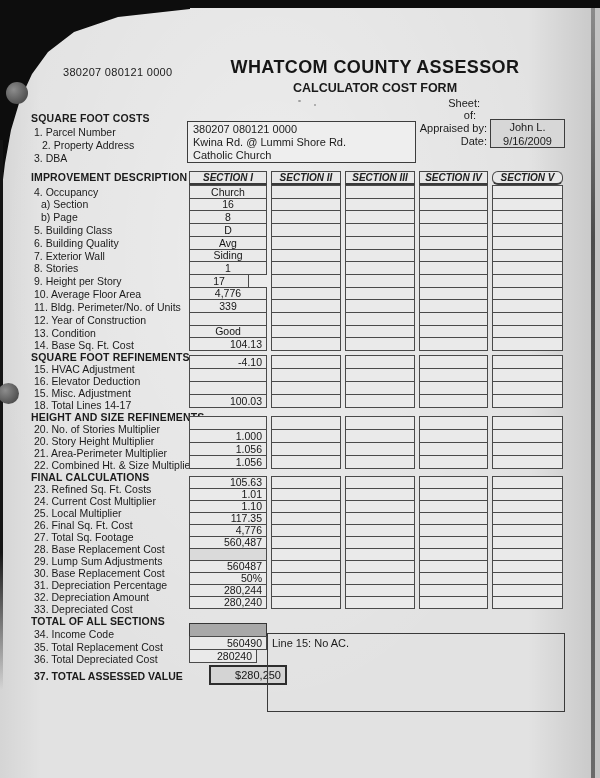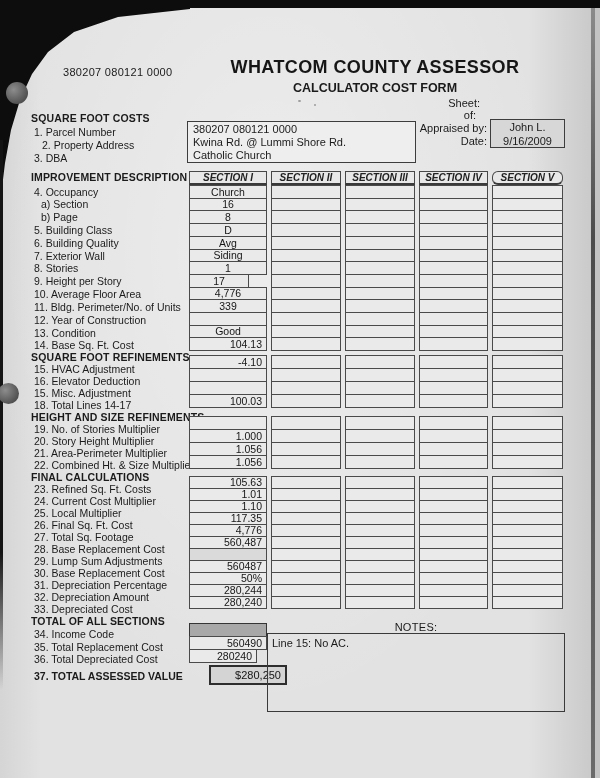--- a/index.html
+++ b/index.html
@@ -112,21 +112,21 @@
       <div class="lbl item" style="left: 34px; top: 301px;">11. Bldg. Perimeter/No. of Units</div>
       <div class="lbl item" style="left: 34px; top: 314px;">12. Year of Construction</div>
       <div class="lbl item" style="left: 34px; top: 327px;">13. Condition</div>
       <div class="lbl item" style="left: 34px; top: 339px;">14. Base Sq. Ft. Cost</div>
       <div class="lbl header" style="left: 31px; top: 351px;">SQUARE FOOT REFINEMENTS</div>
       <div class="lbl item" style="left: 34px; top: 363px;">15. HVAC Adjustment</div>
       <div class="lbl item" style="left: 34px; top: 375px;">16. Elevator Deduction</div>
       <div class="lbl item" style="left: 34px; top: 387px;">15. Misc. Adjustment</div>
       <div class="lbl item" style="left: 34px; top: 399px;">18. Total Lines 14-17</div>
       <div class="lbl header" style="left: 31px; top: 411px;">HEIGHT AND SIZE REFINEMENTS</div>
-      <div class="lbl item" style="left: 34px; top: 423px;">19. No. of Stories Multiplier</div>
+      <div class="lbl item" style="left: 34px; top: 423px;">20. No. of Stories Multiplier</div>
       <div class="lbl item" style="left: 34px; top: 435px;">20. Story Height Multiplier</div>
       <div class="lbl item" style="left: 34px; top: 447px;">21. Area-Perimeter Multiplier</div>
       <div class="lbl item" style="left: 34px; top: 459px;">22. Combined Ht. &amp; Size Multiplier</div>
       <div class="lbl header" style="left: 31px; top: 471px;">FINAL CALCULATIONS</div>
       <div class="lbl item" style="left: 34px; top: 483px;">23. Refined Sq. Ft. Costs</div>
       <div class="lbl item" style="left: 34px; top: 495px;">24. Current Cost Multiplier</div>
       <div class="lbl item" style="left: 34px; top: 507px;">25. Local Multiplier</div>
       <div class="lbl item" style="left: 34px; top: 519px;">26. Final Sq. Ft. Cost</div>
       <div class="lbl item" style="left: 34px; top: 531px;">27. Total Sq. Footage</div>
       <div class="lbl item" style="left: 34px; top: 543px;">28. Base Replacement Cost</div>
@@ -306,16 +306,15 @@
       <div class="cell" style="left: 271px; top: 596px; width: 70px; height: 13px; line-height: 11px;"></div>
       <div class="cell" style="left: 345px; top: 596px; width: 70px; height: 13px; line-height: 11px;"></div>
       <div class="cell" style="left: 419px; top: 596px; width: 69px; height: 13px; line-height: 11px;"></div>
       <div class="cell" style="left: 492px; top: 596px; width: 71px; height: 13px; line-height: 11px;"></div>
       <div class="cell right dark" style="left: 189px; top: 623px; width: 78px; height: 14px; line-height: 12px;"></div>
       <div class="cell right" style="left: 189px; top: 636px; width: 78px; height: 14px; line-height: 12px;">560490</div>
       <div class="cell right" style="left: 189px; top: 649px; width: 68px; height: 14px; line-height: 12px;">280240</div>
       <div class="cell right heavy" style="left: 189px; top: 665px; width: 78px; height: 20px; line-height: 16px;">$280,250</div>
     </div>
 
-  <div class="abs notes-label">NOTES:</div>
   <div class="abs notes-box"></div>
   <div class="notes-line">Line 15: No AC.</div>
 </div>
 
 </body></html>

